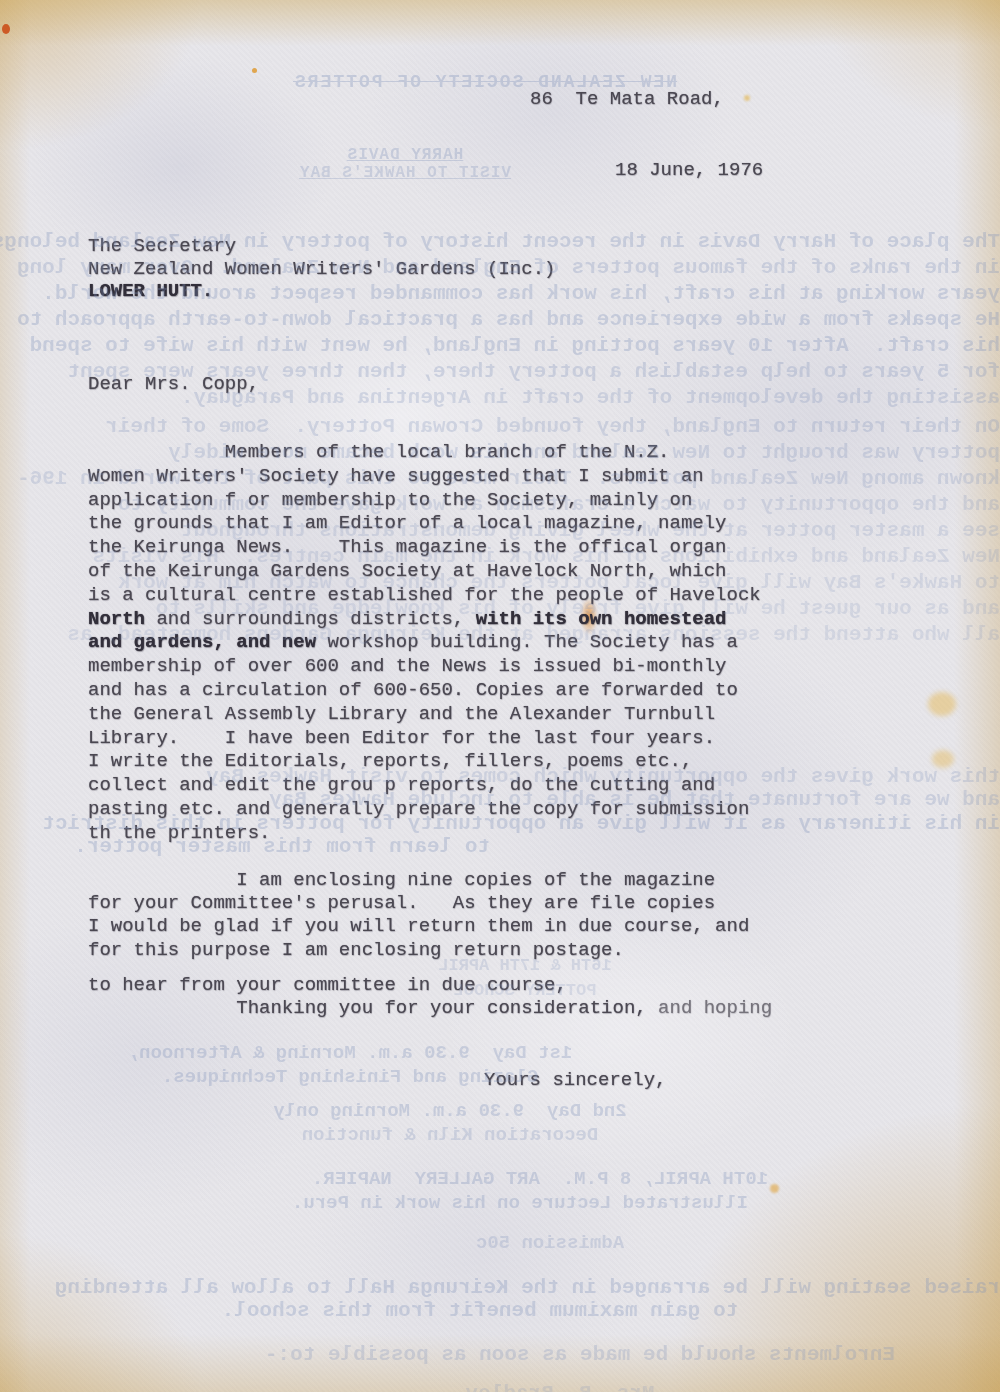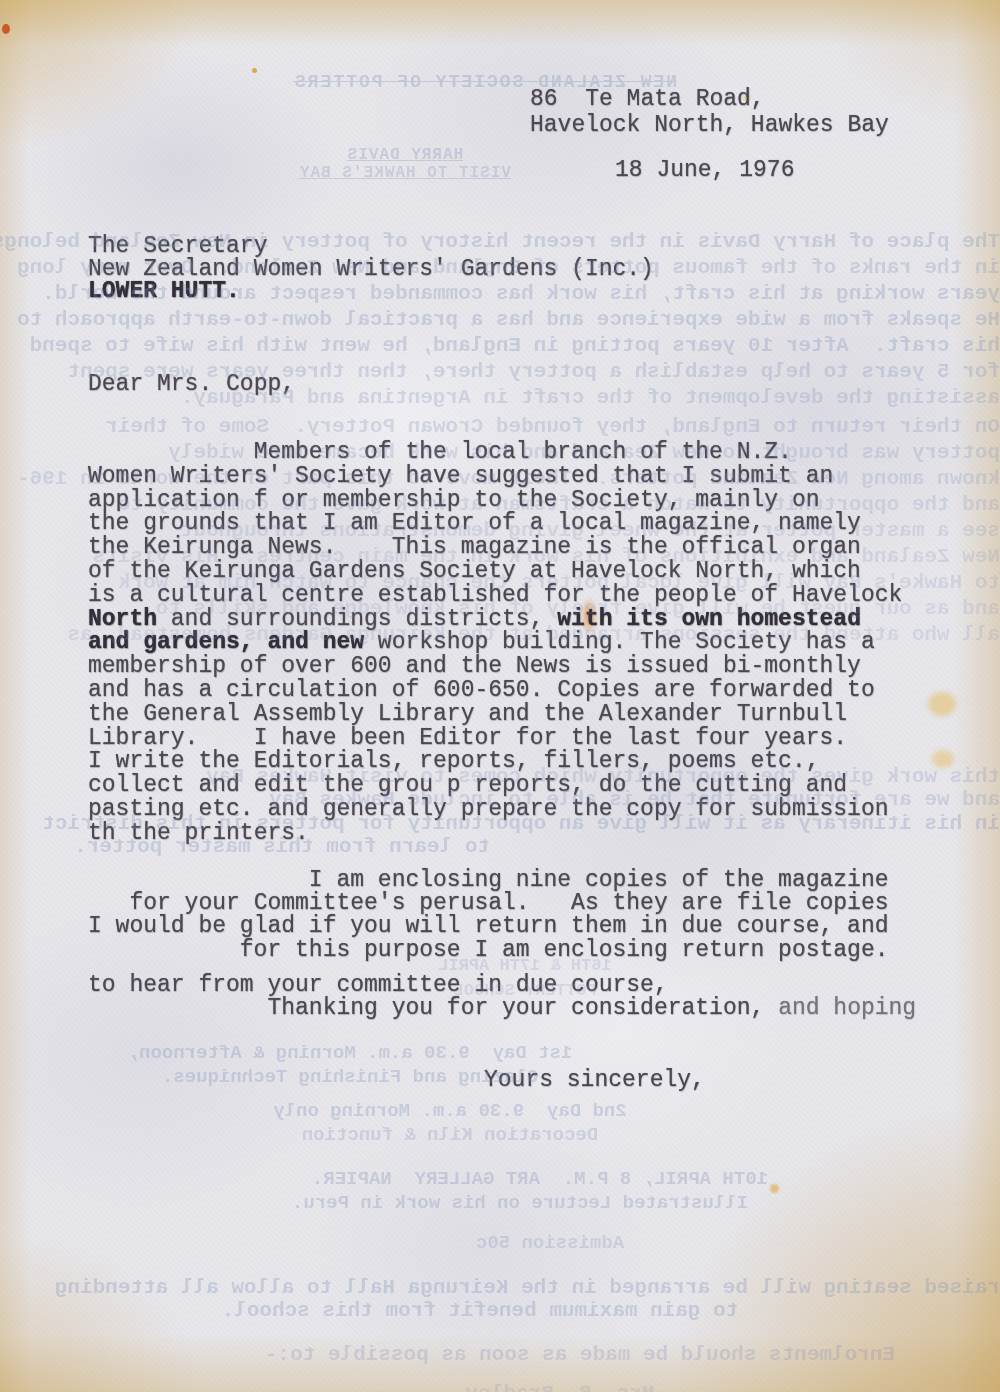--- a/index.html
+++ b/index.html
@@ -42,21 +42,21 @@
   .spot-a{left:2px;top:24px;width:8px;height:10px;background:rgba(202,72,18,.85);filter:blur(.6px);}
   .spot-b{left:252px;top:68px;width:5px;height:5px;background:rgba(222,150,40,.8);filter:blur(.5px);}
   .spot-c{left:928px;top:692px;width:28px;height:24px;background:rgba(228,176,60,.42);filter:blur(2.5px);}
   .spot-d{left:932px;top:750px;width:22px;height:18px;background:rgba(228,176,60,.38);filter:blur(2.5px);}
   .spot-e{left:770px;top:1184px;width:9px;height:9px;background:rgba(224,158,48,.55);filter:blur(1px);}
   .spot-f{left:744px;top:95px;width:6px;height:6px;background:rgba(228,176,60,.55);filter:blur(1px);}
 
   
   .tblock{
     position:absolute;white-space:pre;
-    font-size:23px;line-height:23.8px;color:#4b4852;
+    font-size:19px;line-height:23.8px;color:#4b4852;
     text-shadow:0 0 1px rgba(70,66,78,.55), .5px .7px .8px rgba(70,66,78,.28);
   }
   .tblock span.b{font-weight:bold;color:#322f3a;
     text-shadow:0 0 1px rgba(40,36,50,.8), .6px .8px 1px rgba(40,36,50,.35);}
   .tblock span.u{text-decoration-thickness:2.5px;text-underline-offset:4px;}
   .tblock span.f{opacity:.72;}
 
   
   .bleed{
     position:absolute;white-space:pre;color:#7e91ba;font-size:21px;font-weight:bold;
@@ -70,26 +70,26 @@
 <div class="paper" id="paper">
   <div class="mottle"></div>
   <div class="edges"></div>
   <div class="stain stain-building"></div>
   <div class="stain spot-a"></div>
   <div class="stain spot-b"></div>
   <div class="stain spot-c"></div>
   <div class="stain spot-d"></div>
   <div class="stain spot-e"></div>
   <div class="stain spot-f"></div>
-<div class="tblock" style="left: 530px; top: 87px; line-height: 25.8px;"><div><span>86  Te Mata Road,</span></div><div><span>Havelock North, Hawkes Bay</span></div></div>
+<div class="tblock" style="left: 530px; top: 87px; line-height: 25.8px;"><div><span>86  Te Mata Road,</span></div></div>
     <div class="tblock" style="left: 615px; top: 159px;"><div><span>18 June, 1976</span></div></div>
     <div class="tblock" style="left: 88px; top: 235px; line-height: 22.5px;"><div><span>The Secretary</span></div><div><span>New Zealand Women Writers' Gardens (Inc.)</span></div><div><span class="b u">LOWER HUTT.</span></div></div>
     <div class="tblock" style="left: 88px; top: 373px;"><div><span>Dear Mrs. Copp,</span></div></div>
     <div class="tblock" style="left: 88px; top: 441px;"><div><span>            Members of the local branch of the N.Z.</span></div><div><span>Women Writers' Society have suggested that I submit an</span></div><div><span>application f or membership to the Society, mainly on</span></div><div><span>the grounds that I am Editor of a local magazine, namely</span></div><div><span>the Keirunga News.    This magazine is the offical organ</span></div><div><span>of the Keirunga Gardens Society at Havelock North, which</span></div><div><span>is a cultural centre established for the people of Havelock</span></div><div><span class="b">North</span><span> and surroundings districts, </span><span class="b">with its own homestead</span></div><div><span class="b">and gardens, and new</span><span> workshop building. The Society has a</span></div><div><span>membership of over 600 and the News is issued bi-monthly</span></div><div><span>and has a circulation of 600-650. Copies are forwarded to</span></div><div><span>the General Assembly Library and the Alexander Turnbull</span></div><div><span>Library.    I have been Editor for the last four years.</span></div><div><span>I write the Editorials, reports, fillers, poems etc.,</span></div><div><span>collect and edit the grou p reports, do the cutting and</span></div><div><span>pasting etc. and generally prepare the copy for submission</span></div><div><span>th the printers.</span></div></div>
-    <div class="tblock" style="left: 88px; top: 869px; line-height: 23.2px; text-align: right;"><div><span>             I am enclosing nine copies of the magazine</span></div><div><span>for your Committee's perusal.   As they are file copies</span></div><div><span>I would be glad if you will return them in due course, and</span></div><div><span>for this purpose I am enclosing return postage.</span></div></div>
+    <div class="tblock" style="left: 88px; top: 869px; line-height: 23.2px;"><div><span>             I am enclosing nine copies of the magazine</span></div><div><span>for your Committee's perusal.   As they are file copies</span></div><div><span>I would be glad if you will return them in due course, and</span></div><div><span>for this purpose I am enclosing return postage.</span></div></div>
     <div class="tblock" style="left: 88px; top: 974px; line-height: 23.2px;"><div><span>to hear from your committee in due course,</span></div><div><span>             Thanking you for your consideration, </span><span class="f">and hoping</span></div></div>
     <div class="tblock" style="left: 470px; top: 1069px; margin-left: 14px;"><div><span>Yours sincerely,</span></div></div>
     <div class="bleed ctr" style="left: 260px; top: 72px; width: 450px; font-size: 18px; letter-spacing: 2px; text-decoration: line-through; opacity: 0.32;">NEW ZEALAND SOCIETY OF POTTERS</div>
     <div class="bleed ctr" style="left: 300px; top: 146px; width: 210px; font-size: 16px; letter-spacing: 1px; text-decoration: underline; opacity: 0.3;">HARRY DAVIS</div>
     <div class="bleed ctr" style="left: 255px; top: 164px; width: 300px; font-size: 16px; letter-spacing: 1px; text-decoration: underline; opacity: 0.28;">VISIT TO HAWKE'S BAY</div>
     <div class="bleed" style="left: 0px; top: 230px; width: 1000px; opacity: 0.3;">The place of Harry Davis in the recent history of pottery in New Zealand belongs</div>
     <div class="bleed" style="left: 0px; top: 256px; width: 1000px; opacity: 0.28;">in the ranks of the famous potters of England and New Zealand.  Over many long</div>
     <div class="bleed" style="left: 0px; top: 282px; width: 1000px; opacity: 0.3;">years working at his craft, his work has commanded respect around the world.</div>
     <div class="bleed" style="left: 0px; top: 308px; width: 1000px; opacity: 0.3;">He speaks from a wide experience and has a practical down-to-earth approach to</div>
     <div class="bleed" style="left: 0px; top: 334px; width: 1000px; opacity: 0.3;">his craft.  After 10 years potting in England, he went with his wife to spend</div>

